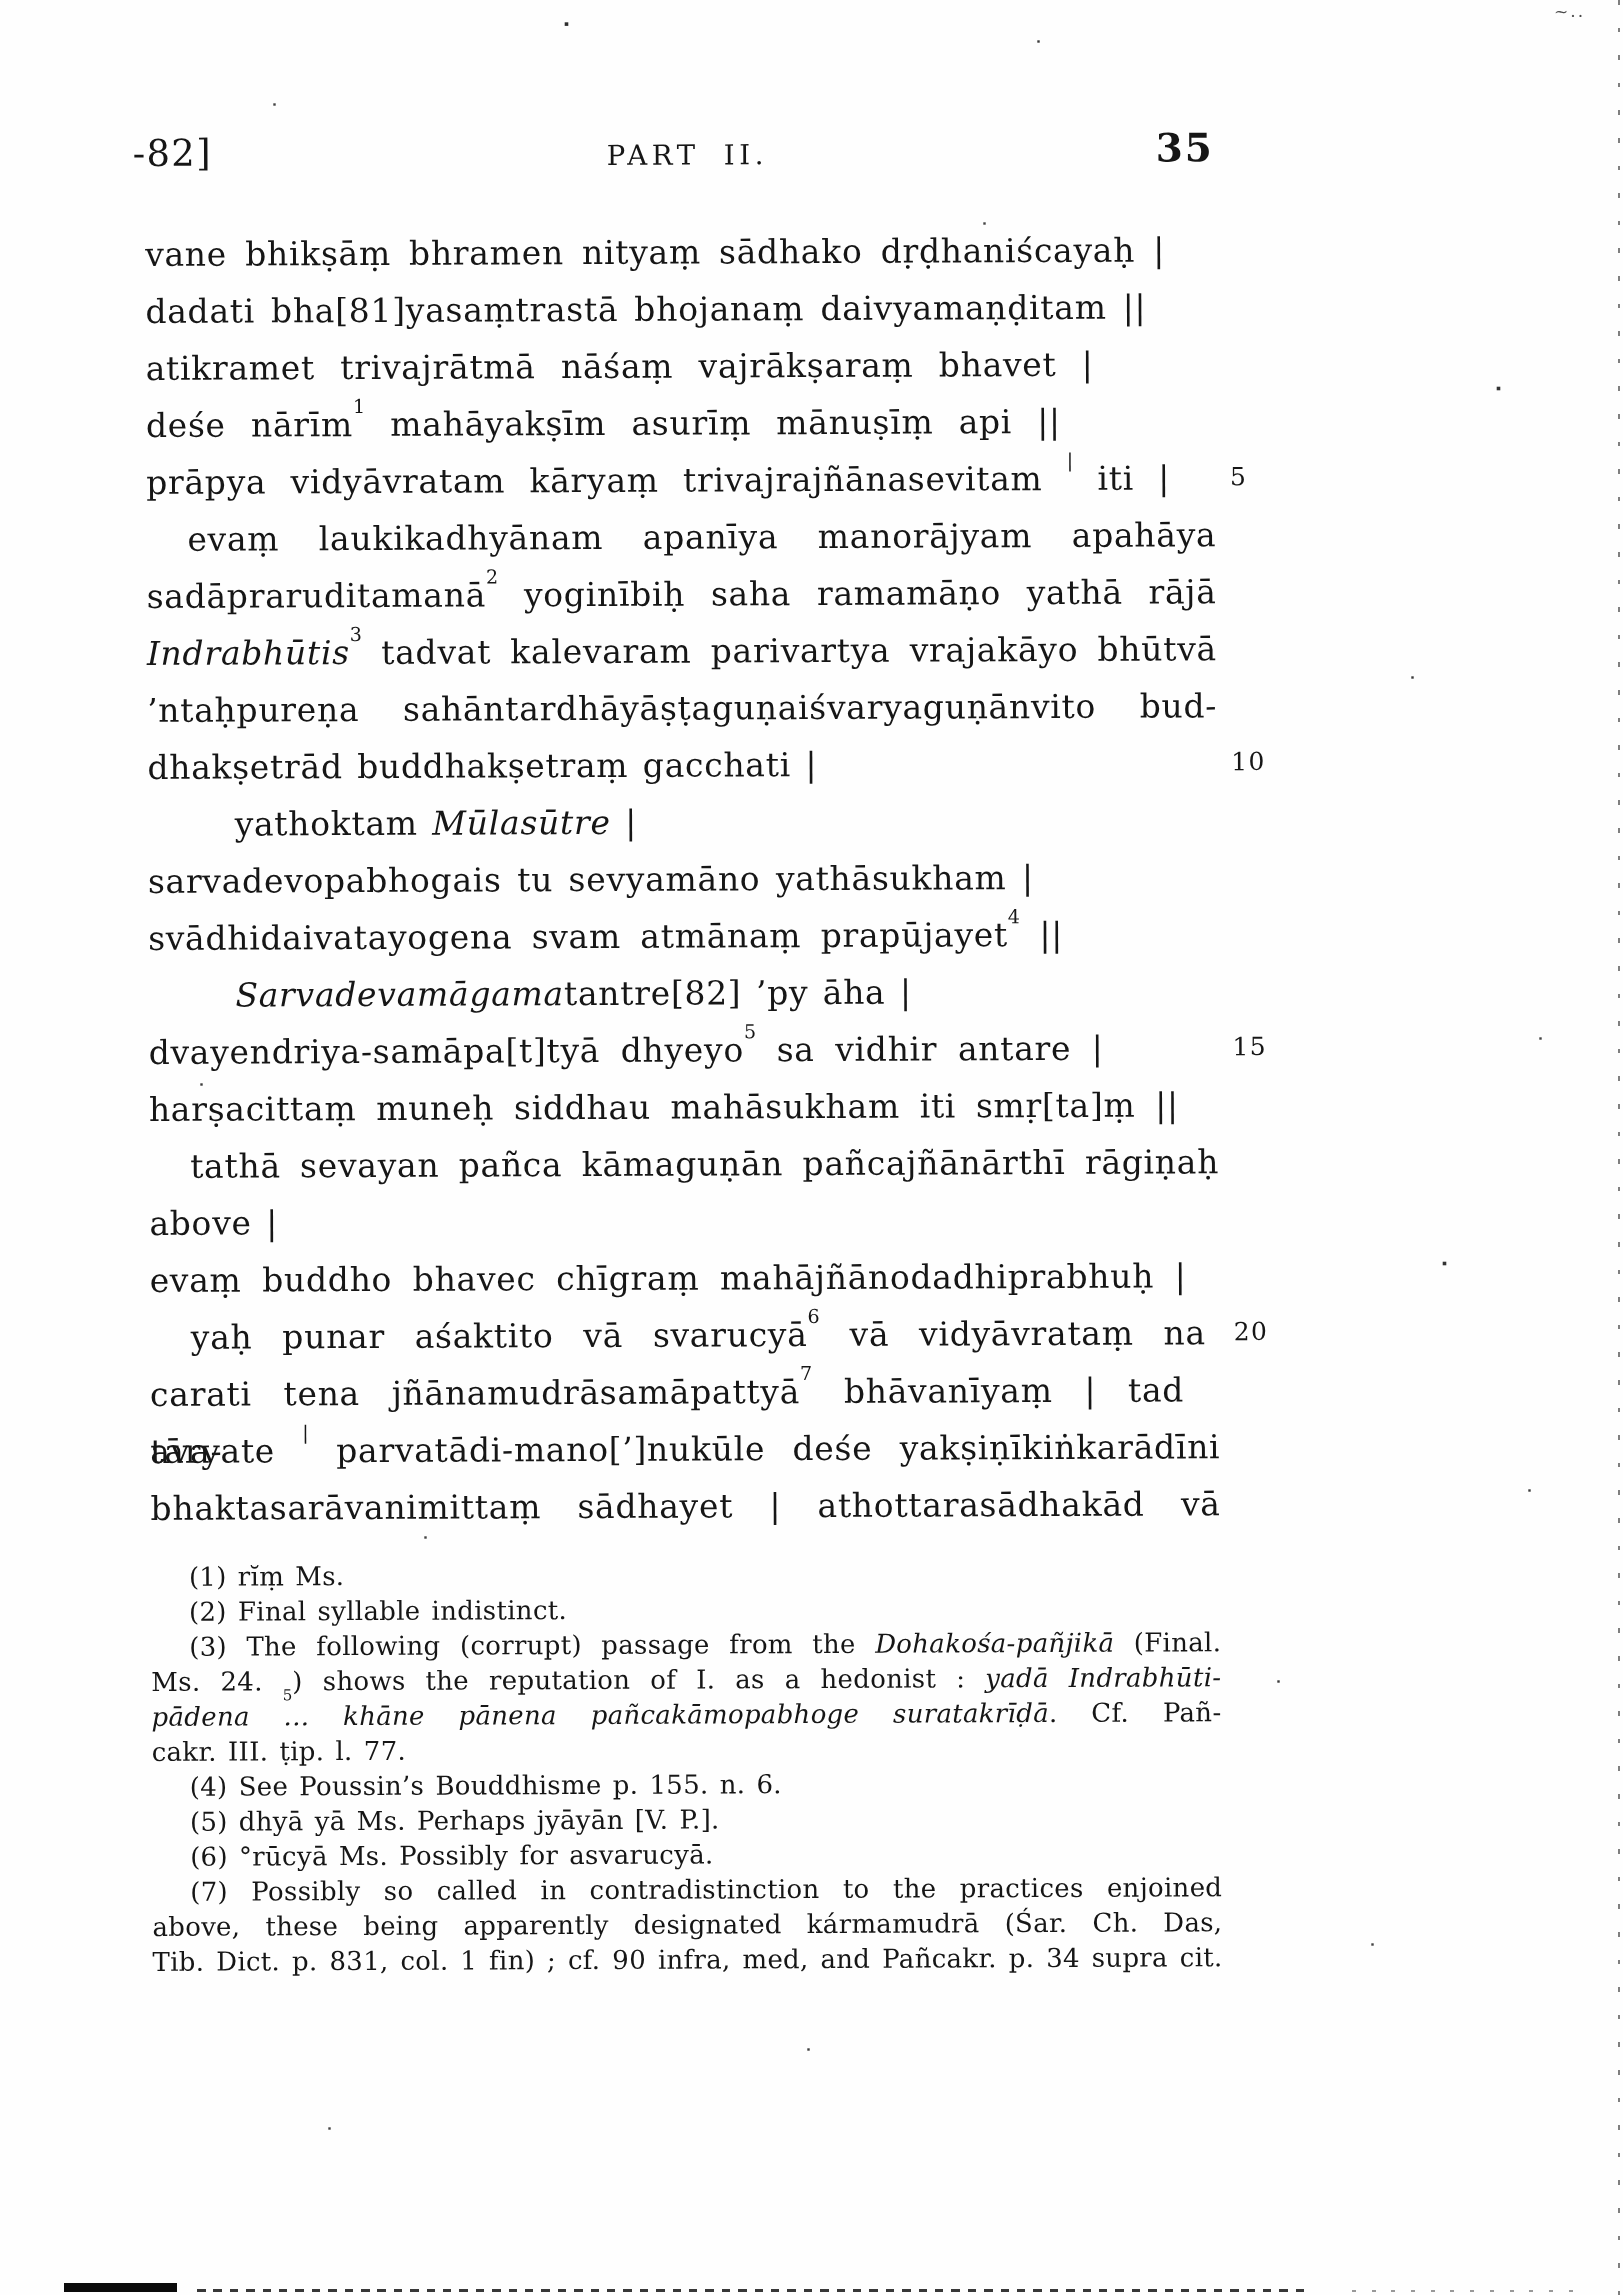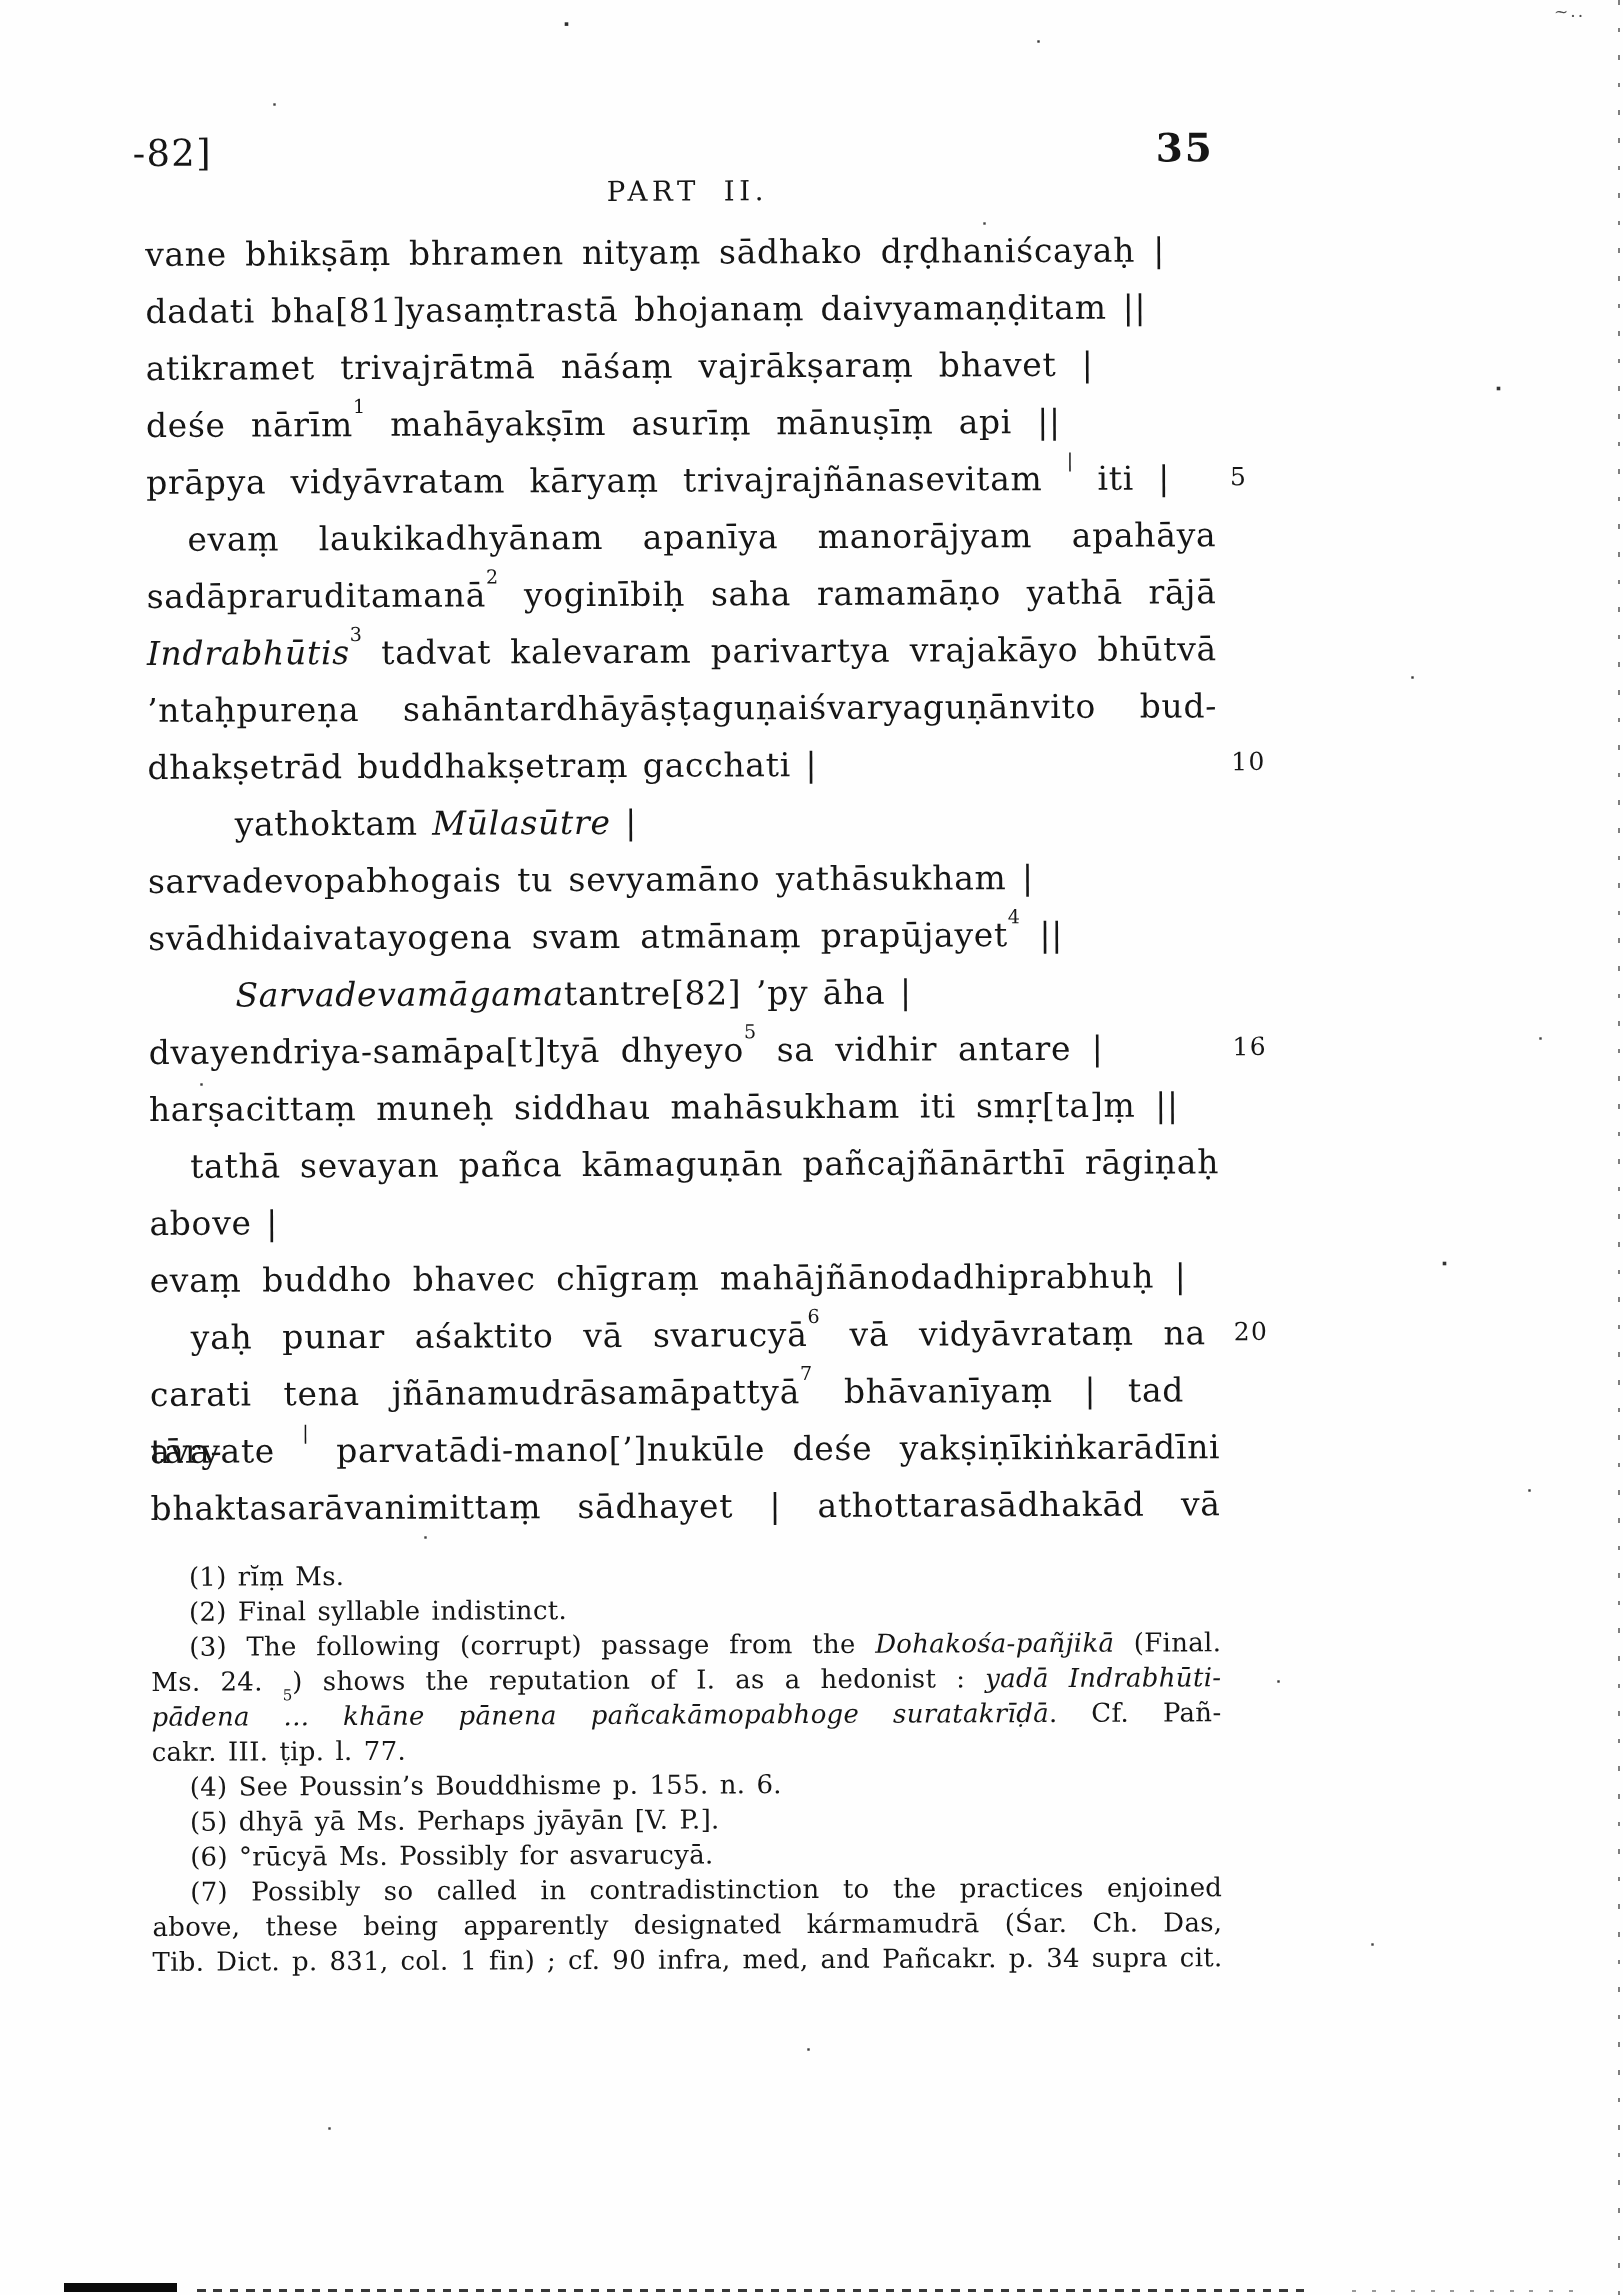--- a/index.html
+++ b/index.html
@@ -6,21 +6,21 @@
   body{
     width:1624px;height:2295px;position:relative;overflow:hidden;
     background:#fefefe;color:#161616;
     font-family:"DejaVu Serif","Liberation Serif",serif;
     -webkit-font-smoothing:antialiased;
   }
   .sheet{position:absolute;inset:0;transform:rotate(-0.25deg);transform-origin:50% 40%;}
   
   .hdr{position:absolute;white-space:nowrap;}
   #hdr-left{left:136px;top:129px;font-size:37px;font-weight:400;letter-spacing:1.3px;}
-  #hdr-center{left:610px;top:138px;font-size:27.6px;letter-spacing:4.6px;word-spacing:10.5px;margin-top:36px;}
+  #hdr-center{left:610px;top:138px;font-size:27.6px;letter-spacing:4.6px;word-spacing:10.5px;}
   #hdr-right{left:1159px;top:126px;font-size:39px;font-weight:700;letter-spacing:2px;text-align:center;}
   
   #main-lines{position:absolute;left:148px;top:223px;width:1070px;}
   .line{position:relative;height:57px;line-height:57px;font-size:33px;letter-spacing:0.7px;word-spacing:3.3px;white-space:nowrap;}
   .line .in{display:block;white-space:normal;}
   .line.j .in{text-align:justify;text-align-last:justify;}
   .line.ind1 .in{margin-left:41px;}
   .line.ind2 .in{margin-left:87px;}
   .mno{position:absolute;left:1084px;top:-1.3px;font-size:25px;line-height:57px;letter-spacing:1.3px;font-weight:500;}
   
@@ -97,21 +97,21 @@
         <span class="in" style="width: 886px;"><span>sarvadevopabhogais tu sevyamāno yathāsukham |</span></span>
       </div>
       <div class="line j">
         <span class="in" style="width: 915px;"><span>svādhidaivatayogena svam atmānaṃ prapūjayet</span><sup>4</sup><span> ||</span></span>
       </div>
       <div class="line ind2">
         <span class="in"><i>Sarvadevamāgama</i><span>tantre[82] ’py āha |</span></span>
       </div>
       <div class="line j">
         <span class="in" style="width: 955px;"><span>dvayendriya-samāpa[t]tyā dhyeyo</span><sup>5</sup><span> sa vidhir antare |</span></span>
-        <span class="mno">16</span>
+        <span class="mno">15</span>
       </div>
       <div class="line j">
         <span class="in" style="width: 1030px;"><span>harṣacittaṃ muneḥ siddhau mahāsukham iti smṛ[ta]ṃ ||</span></span>
       </div>
       <div class="line j ind1">
         <span class="in"><span>tathā sevayan pañca kāmaguṇān pañcajñānārthī rāgiṇaḥ</span></span>
       </div>
       <div class="line">
         <span class="in"><span>above |</span></span>
       </div>

